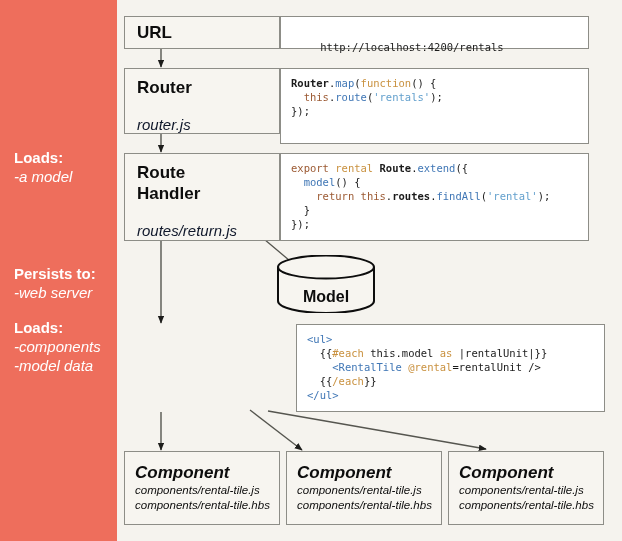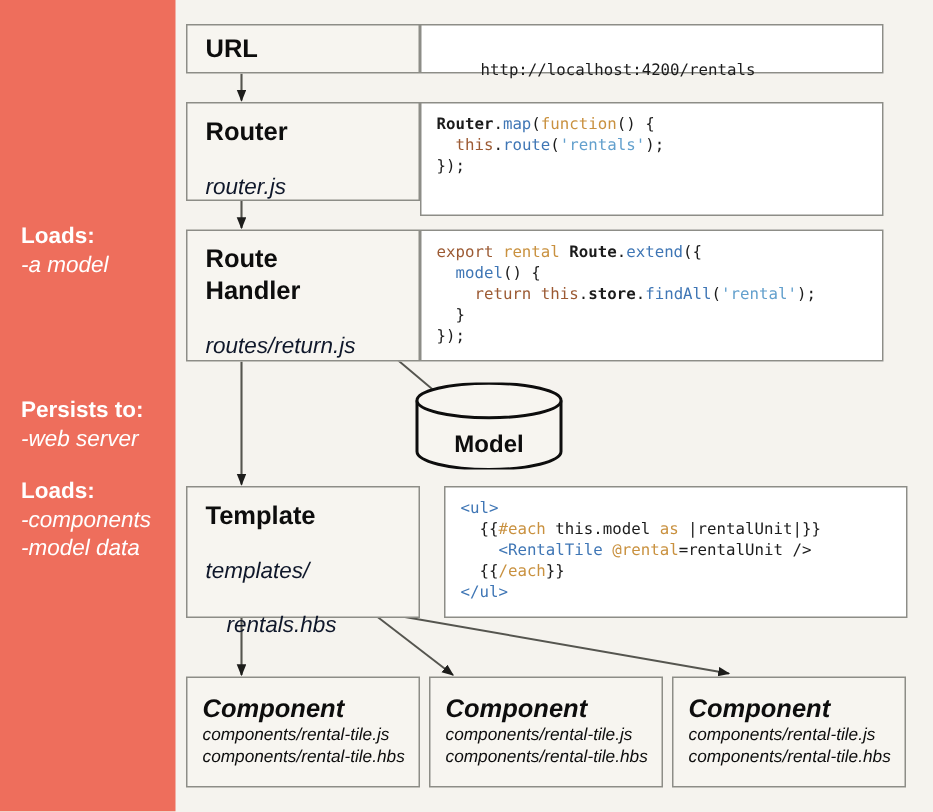--- a/index.html
+++ b/index.html
@@ -157,37 +157,32 @@
 <span class="k-plain">  </span><span class="k-this">this</span><span class="k-plain">.</span><span class="k-fn">route</span><span class="k-plain">(</span><span class="k-str">'rentals'</span><span class="k-plain">);</span>
 <span class="k-plain">});</span></div>
 
   <div class="box box-label" style="left:124px;top:153px;width:156px;height:88px;">
     <div class="box-title">Route</div>
     <div class="box-title">Handler</div>
     <div class="box-sub">routes/return.js</div>
   </div>
   <div class="code" style="left:280px;top:153px;width:309px;height:88px;"><span class="k-kw">export</span><span class="k-plain"> </span><span class="k-kw2">rental</span><span class="k-plain"> </span><span class="k-obj">Route</span><span class="k-plain">.</span><span class="k-fn">extend</span><span class="k-plain">({</span>
 <span class="k-plain">  </span><span class="k-fn">model</span><span class="k-plain">() {</span>
-<span class="k-plain">    </span><span class="k-kw">return</span><span class="k-plain"> </span><span class="k-this">this</span><span class="k-plain">.</span><span class="k-obj">store</span><span class="k-plain">.</span><span class="k-fn">findAll</span><span class="k-plain">(</span><span class="k-str">'rental'</span><span class="k-plain">);</span>
+<span class="k-plain">    </span><span class="k-kw">return</span><span class="k-plain"> </span><span class="k-this">this</span><span class="k-plain">.</span><span class="k-obj">routes</span><span class="k-plain">.</span><span class="k-fn">findAll</span><span class="k-plain">(</span><span class="k-str">'rental'</span><span class="k-plain">);</span>
 <span class="k-plain">  }</span>
 <span class="k-plain">});</span></div>
 
   <div class="cyl" style="left:276px;top:255px;width:100px;height:58px;">
     <svg width="100" height="58" viewBox="0 0 100 58">
       <path d="M2,12 L2,46 A48,12 0 0 0 98,46 L98,12" fill="#f7f5f0" stroke="#0d0d0d" stroke-width="2"></path>
       <ellipse cx="50" cy="12" rx="48" ry="11.5" fill="#f7f5f0" stroke="#0d0d0d" stroke-width="2"></ellipse>
     </svg>
     <div class="cyl-text">Model</div>
   </div>
 
-  <div class="box box-label" style="left:124px;top:324px;width:156px;height:88px;">
-    <div class="box-title">Template</div>
-    <div class="box-sub">templates/</div>
-    <div class="box-sub indent">rentals.hbs</div>
-  </div>
   <div class="code" style="left:280px;top:324px;width:309px;height:88px;margin-left:16px;"><span class="k-tag">&lt;ul&gt;</span>
 <span class="k-plain">  {{</span><span class="k-kw2">#each</span><span class="k-plain"> this.model </span><span class="k-kw2">as</span><span class="k-plain"> |rentalUnit|}}</span>
 <span class="k-plain">    </span><span class="k-tag">&lt;RentalTile</span><span class="k-plain"> </span><span class="k-attr">@rental</span><span class="k-plain">=rentalUnit /&gt;</span>
 <span class="k-plain">  {{</span><span class="k-kw2">/each</span><span class="k-plain">}}</span>
 <span class="k-tag">&lt;/ul&gt;</span></div>
 
   <div class="box" style="left:124px;top:451px;width:156px;height:74px;padding:10px 0 0 10px;">
     <div class="comp-title">Component</div>
     <div class="comp-line">components/rental-tile.js</div>
     <div class="comp-line">components/rental-tile.hbs</div>

